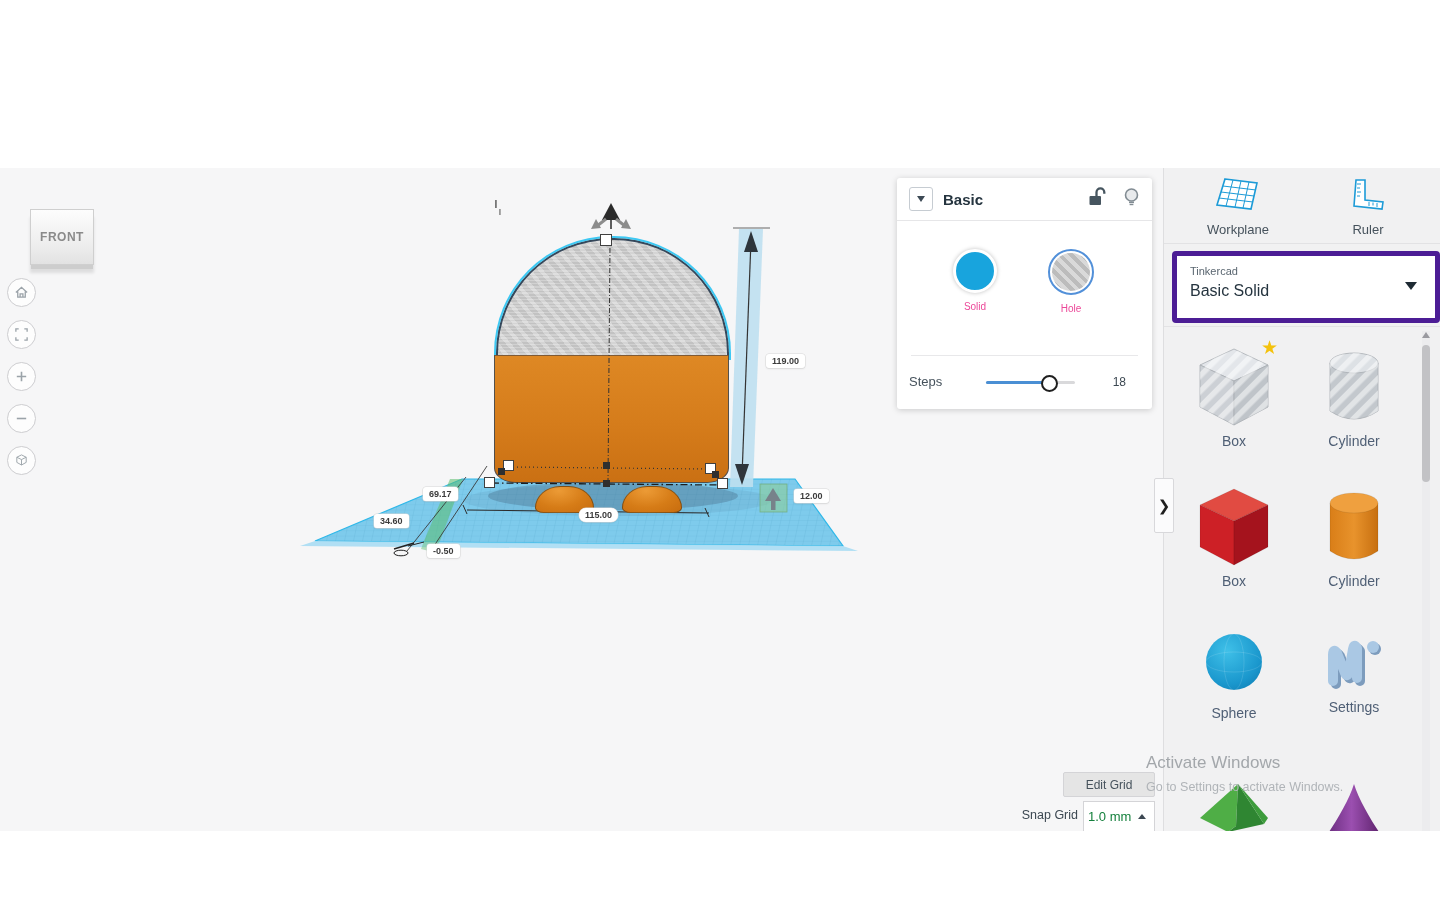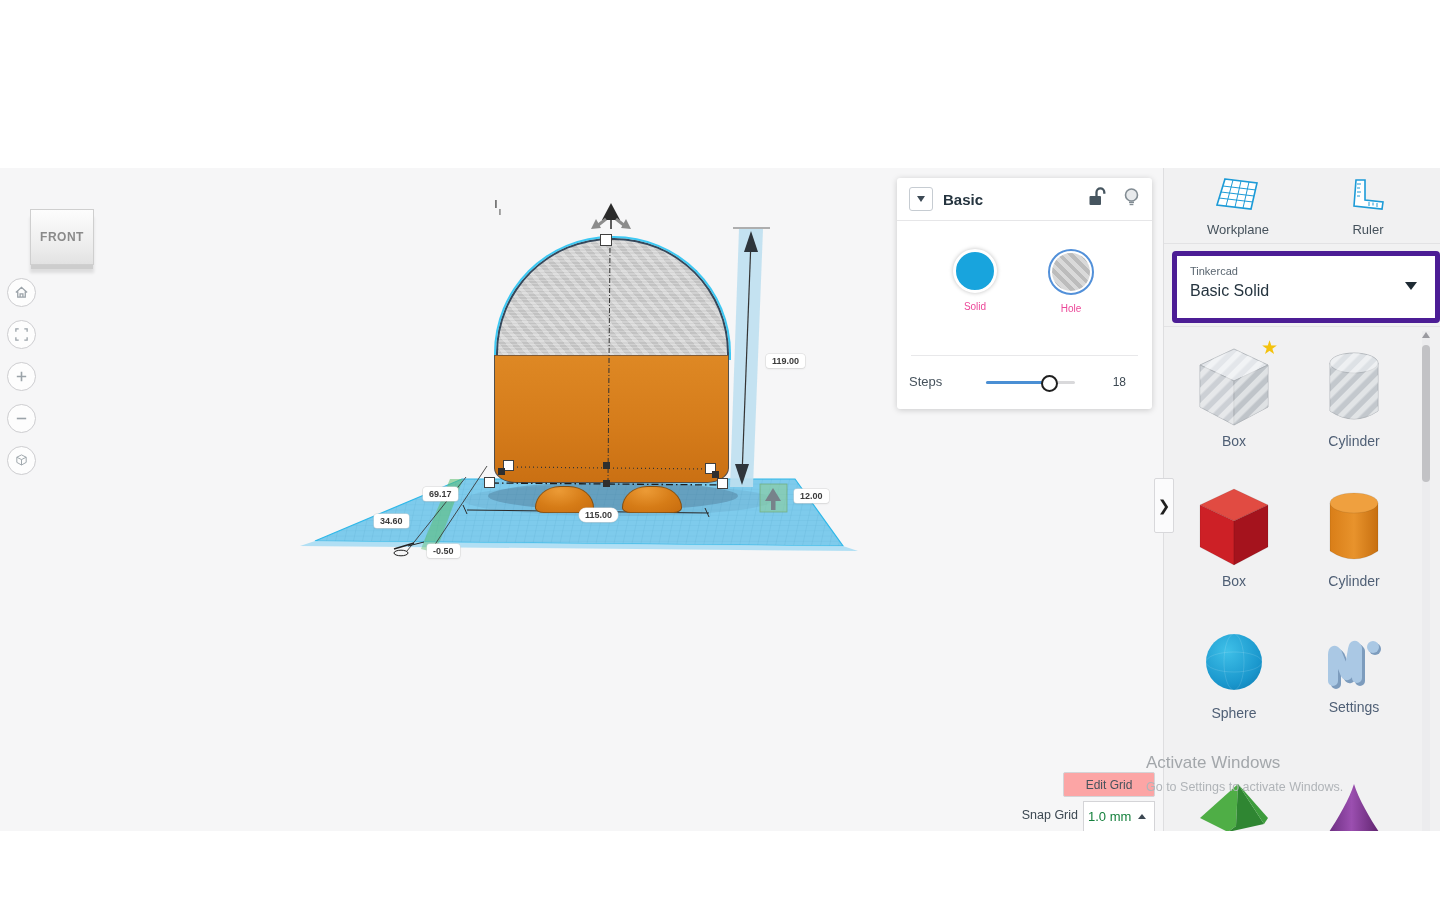--- a/index.html
+++ b/index.html
@@ -80,21 +80,21 @@
   .star{position:absolute;left:97px;top:168px;font-size:19px;color:#f4c20d;z-index:12;}
   .scrollbar-track{position:absolute;left:258px;top:163px;width:8px;height:500px;background:#ececee;}
   .scrollbar-thumb{position:absolute;left:258px;top:177px;width:8px;height:137px;background:#c2c2c5;border-radius:4px;}
   .scroll-up{position:absolute;left:258px;top:164px;width:0;height:0;
     border-left:4px solid transparent;border-right:4px solid transparent;border-bottom:6px solid #9a9aa0;}
   .collapse-handle{left:1154px;top:478px;width:18px;height:53px;background:#fbfbfc;border:1px solid #d8d8db;
     border-radius:2px;z-index:25;display:flex;align-items:center;justify-content:center;
     font-size:15px;color:#1e1e1e;}
 
   
-  .edit-grid{left:1063px;top:772px;width:90px;height:23px;background:#fca5a5;border:1px solid #d4d4d7;
+  .edit-grid{left:1063px;top:772px;width:90px;height:23px;background:#e5e5e5;border:1px solid #d4d4d7;
     border-radius:2px;display:flex;align-items:center;justify-content:center;font-size:12px;color:#46525c;z-index:30;}
   .snap-label{left:998px;top:808px;width:80px;text-align:right;font-size:12.5px;color:#3c4852;z-index:30;}
   .snap-dd{left:1083px;top:801px;width:70px;height:30px;background:#fff;border:1px solid #d4d4d7;z-index:30;}
   .snap-val{position:absolute;left:4px;top:7px;font-size:13px;color:#15803d;}
   .caret-up-sm{position:absolute;right:8px;top:12px;width:0;height:0;
     border-left:4px solid transparent;border-right:4px solid transparent;border-bottom:5px solid #3c4852;}
   .wm1{left:1146px;top:753px;font-size:17px;color:#a3a7ab;z-index:55;}
   .wm2{left:1146px;top:780px;font-size:12.5px;color:#b0b4b8;z-index:55;}
 </style>
 </head>

